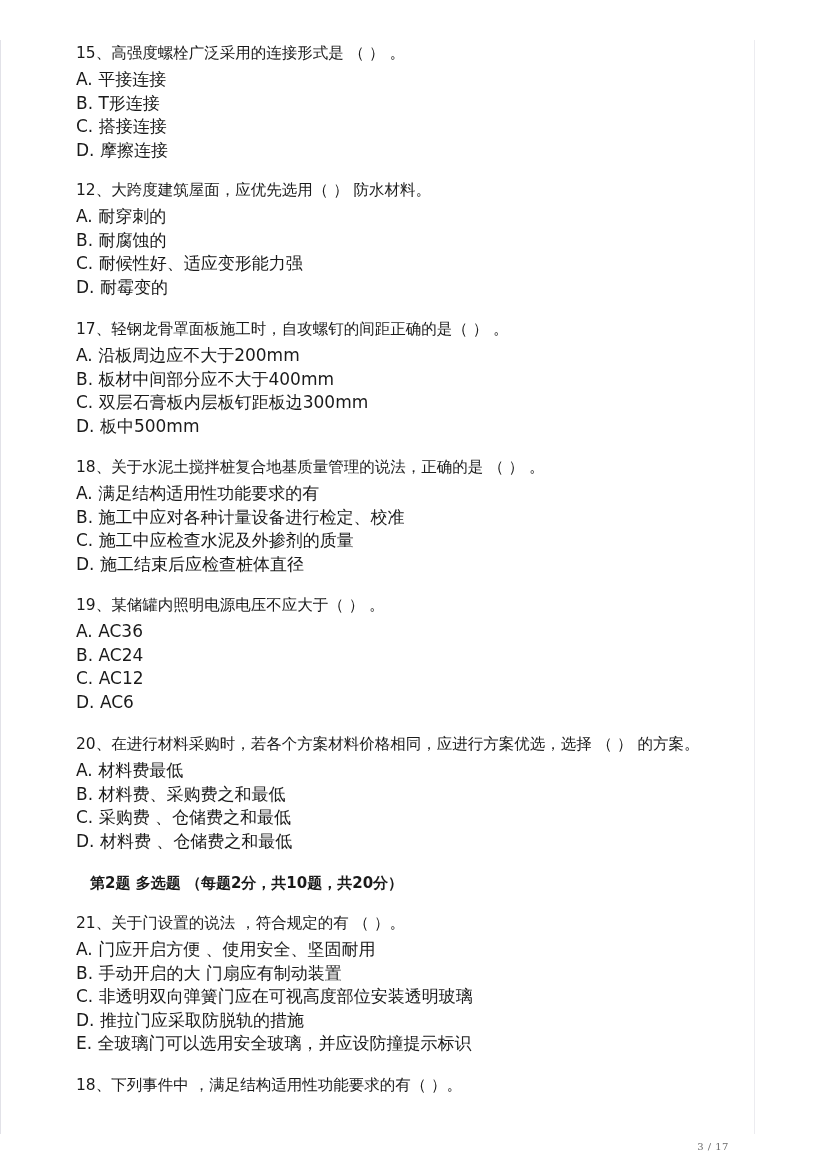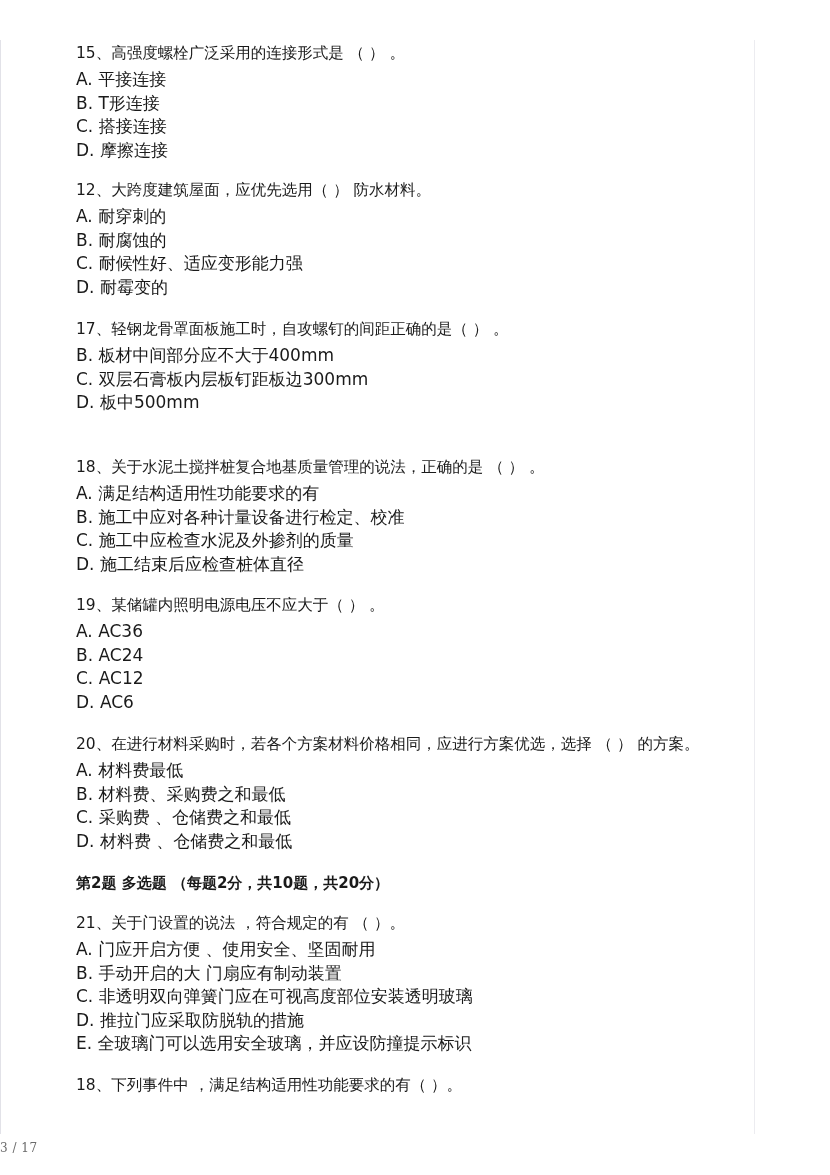--- a/index.html
+++ b/index.html
@@ -52,23 +52,23 @@
     font-size: 15px;
     line-height: 23px;
     height: 23px;
     white-space: nowrap;
   }
   .page-number {
     position: absolute;
     top: 1141px;
     left: 0;
     width: 729px;
-    text-align: left;
+    text-align: right;
     font-family: "DejaVu Serif", serif;
-    font-size: 12px;
+    font-size: 10px;
     color: #6b6b6b;
     letter-spacing: 0.5px;
   }
 </style>
 </head>
 <body>
 
 <div class="page">
   <div class="content">
 
@@ -83,20 +83,21 @@
     <div class="question" style="position:absolute;top:139px;left:0;">
       <div class="q-title">12、大跨度建筑屋面，应优先选用（ ） 防水材料。</div>
       <div class="q-option">A. 耐穿刺的</div>
       <div class="q-option">B. 耐腐蚀的</div>
       <div class="q-option">C. 耐候性好、适应变形能力强</div>
       <div class="q-option">D. 耐霉变的</div>
     </div>
 
     <div class="question" style="position:absolute;top:278px;left:0;">
       <div class="q-title">17、轻钢龙骨罩面板施工时，自攻螺钉的间距正确的是（ ） 。</div>
+      <div class="q-option">A. 沿板周边应不大于200mm</div>
       <div class="q-option">B. 板材中间部分应不大于400mm</div>
       <div class="q-option">C. 双层石膏板内层板钉距板边300mm</div>
       <div class="q-option">D. 板中500mm</div>
     </div>
 
     <div class="question" style="position:absolute;top:416px;left:0;">
       <div class="q-title">18、关于水泥土搅拌桩复合地基质量管理的说法，正确的是 （ ） 。</div>
       <div class="q-option">A. 满足结构适用性功能要求的有</div>
       <div class="q-option">B. 施工中应对各种计量设备进行检定、校准</div>
       <div class="q-option">C. 施工中应检查水泥及外掺剂的质量</div>
@@ -112,21 +113,21 @@
     </div>
 
     <div class="question" style="position:absolute;top:693px;left:0;">
       <div class="q-title">20、在进行材料采购时，若各个方案材料价格相同，应进行方案优选，选择 （ ） 的方案。</div>
       <div class="q-option">A. 材料费最低</div>
       <div class="q-option">B. 材料费、采购费之和最低</div>
       <div class="q-option">C. 采购费 、仓储费之和最低</div>
       <div class="q-option">D. 材料费 、仓储费之和最低</div>
     </div>
 
-    <div class="section-heading" style="position:absolute;top:832px;left:0;">第2题 多选题 （每题2分，共10题，共20分）</div>
+    <div class="section-heading" style="position:absolute;top:832px;left:14px;">第2题 多选题 （每题2分，共10题，共20分）</div>
 
     <div class="question" style="position:absolute;top:872px;left:0;">
       <div class="q-title">21、关于门设置的说法 ，符合规定的有 （ ）。</div>
       <div class="q-option">A. 门应开启方便 、使用安全、坚固耐用</div>
       <div class="q-option">B. 手动开启的大 门扇应有制动装置</div>
       <div class="q-option">C. 非透明双向弹簧门应在可视高度部位安装透明玻璃</div>
       <div class="q-option">D. 推拉门应采取防脱轨的措施</div>
       <div class="q-option">E. 全玻璃门可以选用安全玻璃，并应设防撞提示标识</div>
     </div>
 

